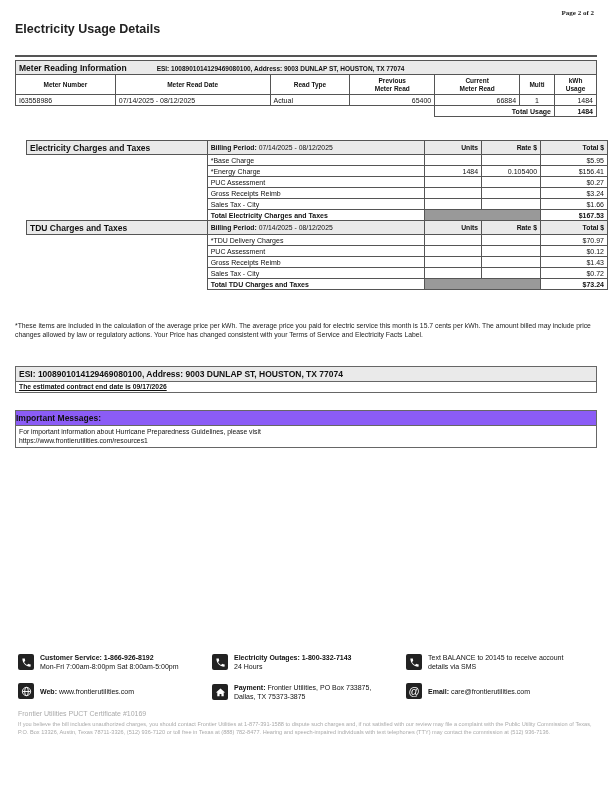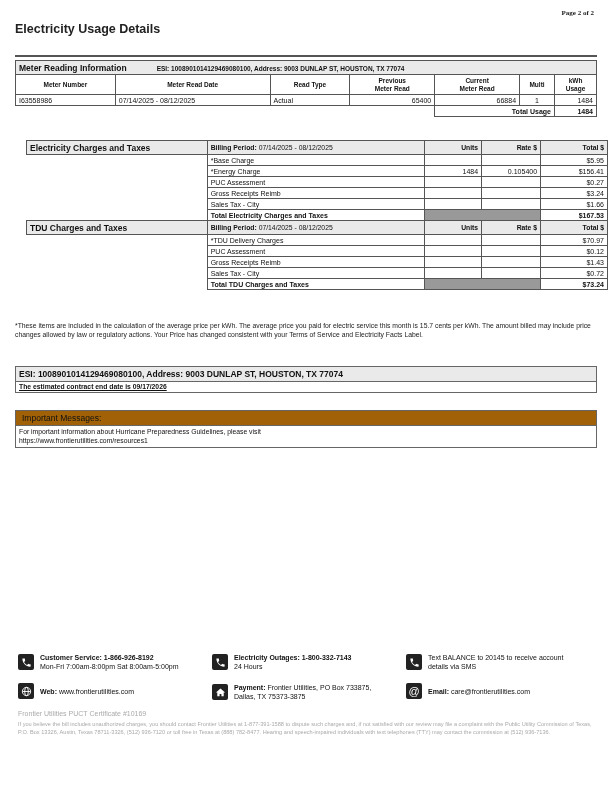--- a/index.html
+++ b/index.html
@@ -36,21 +36,21 @@
   .charges .total td { font-weight: bold; }
   .charges .gray { background: #999999; }
 
   .note { position: absolute; top: 322px; left: 15px; width: 584px; font-size: 6.8px; line-height: 8.8px; color: #222; }
 
   .esi-box { position: absolute; top: 366px; left: 15px; width: 582px; border: 1.5px solid #666; }
   .esi-box .h { background: #eaeaea; font-size: 8.5px; font-weight: bold; padding: 2px 3px; border-bottom: 1px solid #666; }
   .esi-box .b { font-size: 6.8px; font-weight: bold; text-decoration: underline; padding: 1px 3px 2px; }
 
   .msg-box { position: absolute; top: 410px; left: 15px; width: 582px; border: 1.5px solid #666; }
-  .msg-box .h { background: #a16207; font-size: 8.5px; font-weight: normal; padding: 2px 6px; border-bottom: 1px solid #666; }
+  .msg-box .h { background: #8b5cf6; font-size: 8.5px; font-weight: bold; padding: 2px 0; border-bottom: 1px solid #666; }
   .msg-box .b { font-size: 6.8px; padding: 1px 3px 2px; line-height: 9px; }
 
   .contact { position: absolute; display: flex; align-items: center; font-size: 7px; line-height: 9px; color: #111; }
   .ic { width: 16px; height: 16px; background: #222; border-radius: 2px; color: #fff; display: flex; align-items: center; justify-content: center; font-size: 10px; margin-right: 6px; flex-shrink: 0; }
   .ic svg { width: 11px; height: 11px; }
   .contact b { font-weight: bold; }
 
   .cert { position: absolute; top: 710px; left: 18px; font-size: 7px; color: #aaa; }
   .legal { position: absolute; top: 720px; left: 18px; width: 578px; font-size: 5.6px; line-height: 8px; color: #aaa; }
 </style>

